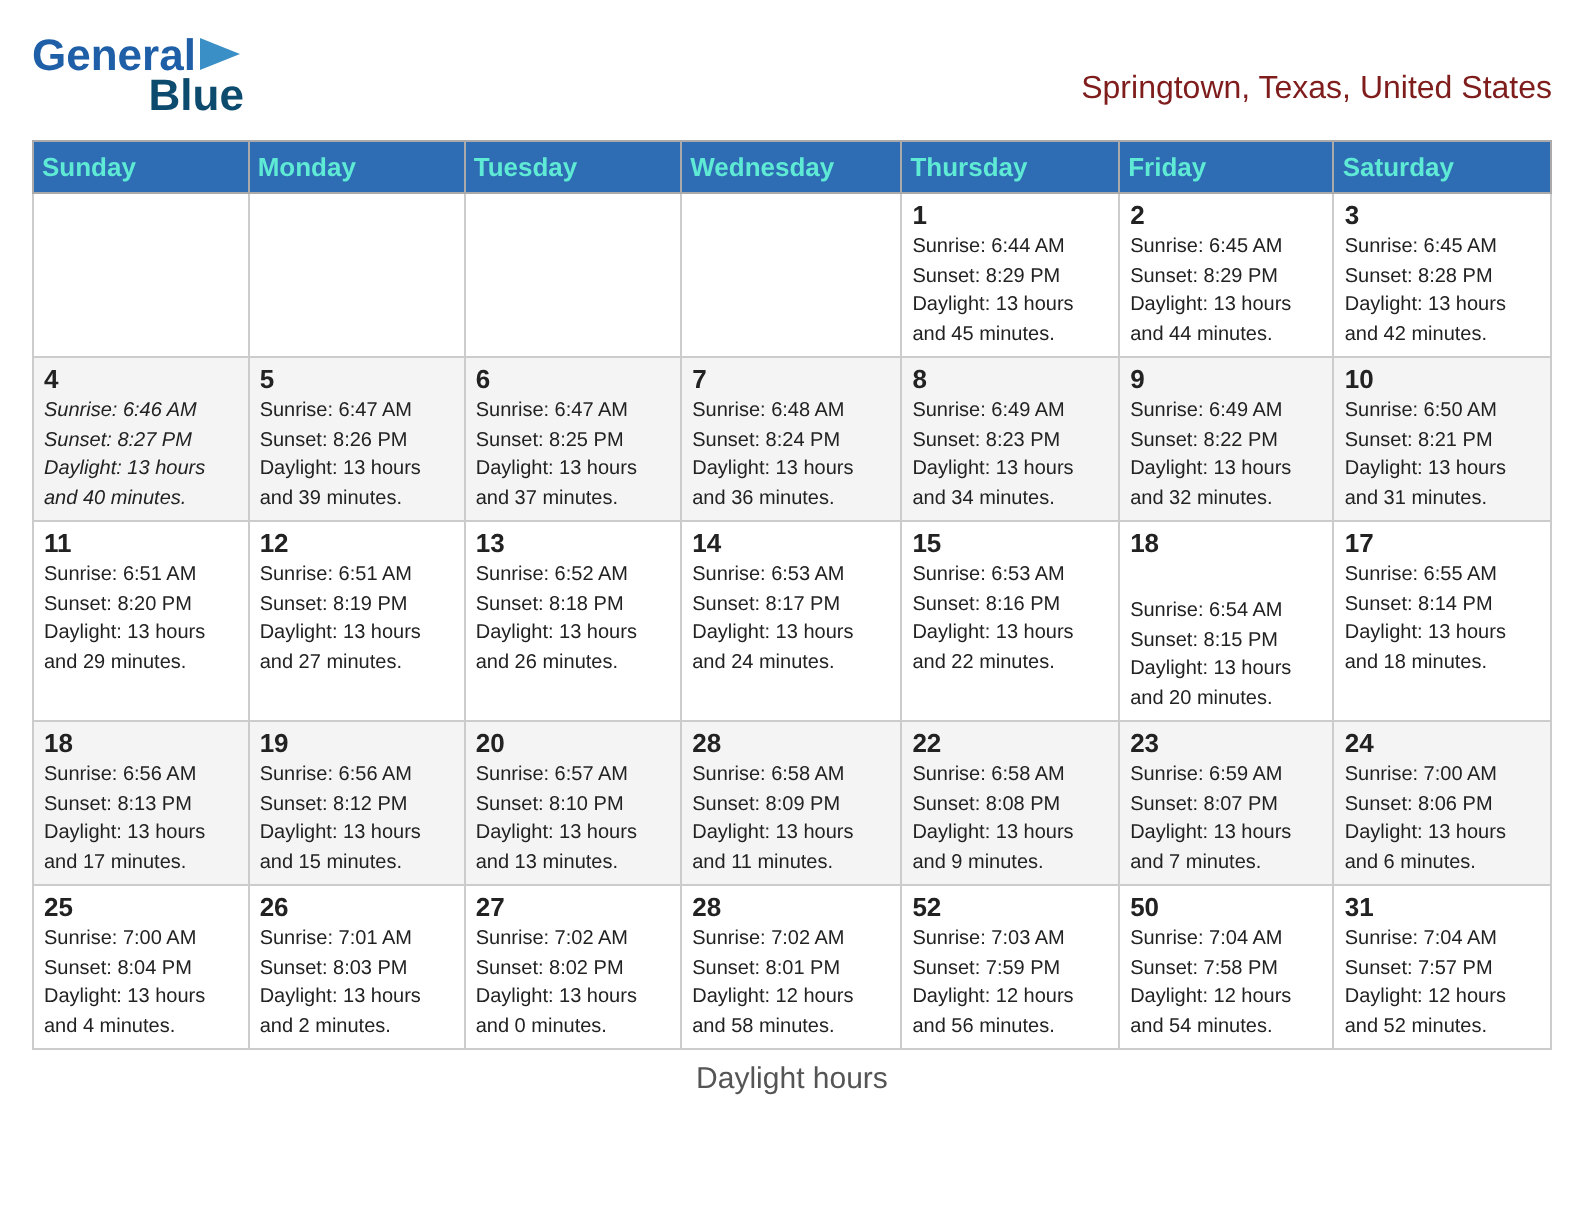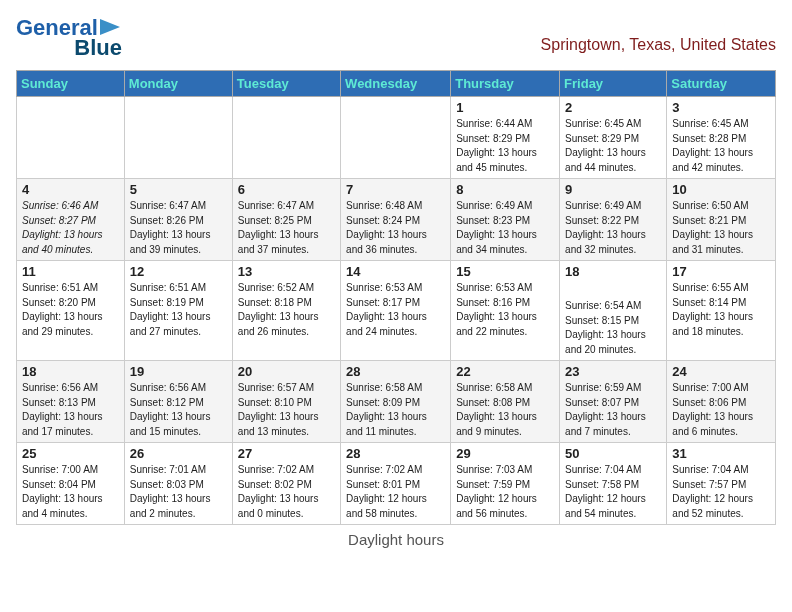--- a/index.html
+++ b/index.html
@@ -324,21 +324,21 @@
 and 0 minutes.</div>
         </td>
         <td>
           <div class="day-number">28</div>
           <div class="day-info" style="white-space: pre-line;">Sunrise: 7:02 AM
 Sunset: 8:01 PM
 Daylight: 12 hours
 and 58 minutes.</div>
         </td>
         <td>
-          <div class="day-number">29</div>
+          <div class="day-number">52</div>
           <div class="day-info" style="white-space: pre-line;">Sunrise: 7:03 AM
 Sunset: 7:59 PM
 Daylight: 12 hours
 and 56 minutes.</div>
         </td>
         <td>
           <div class="day-number">50</div>
           <div class="day-info" style="white-space: pre-line;">Sunrise: 7:04 AM
 Sunset: 7:58 PM
 Daylight: 12 hours

